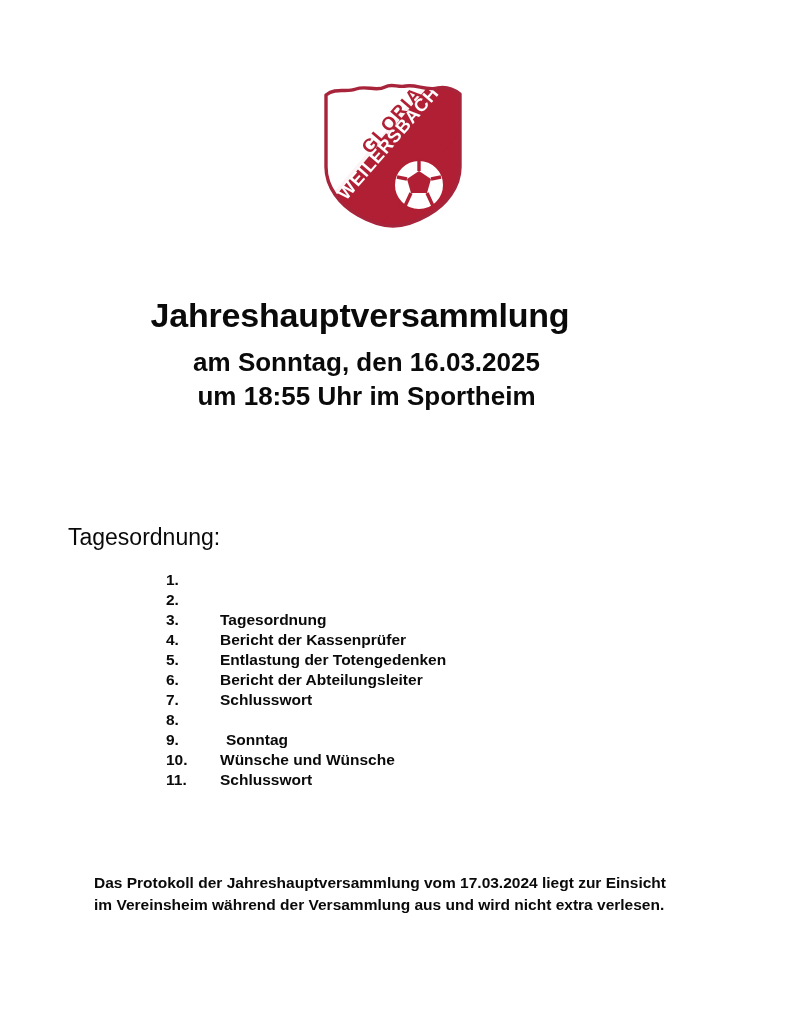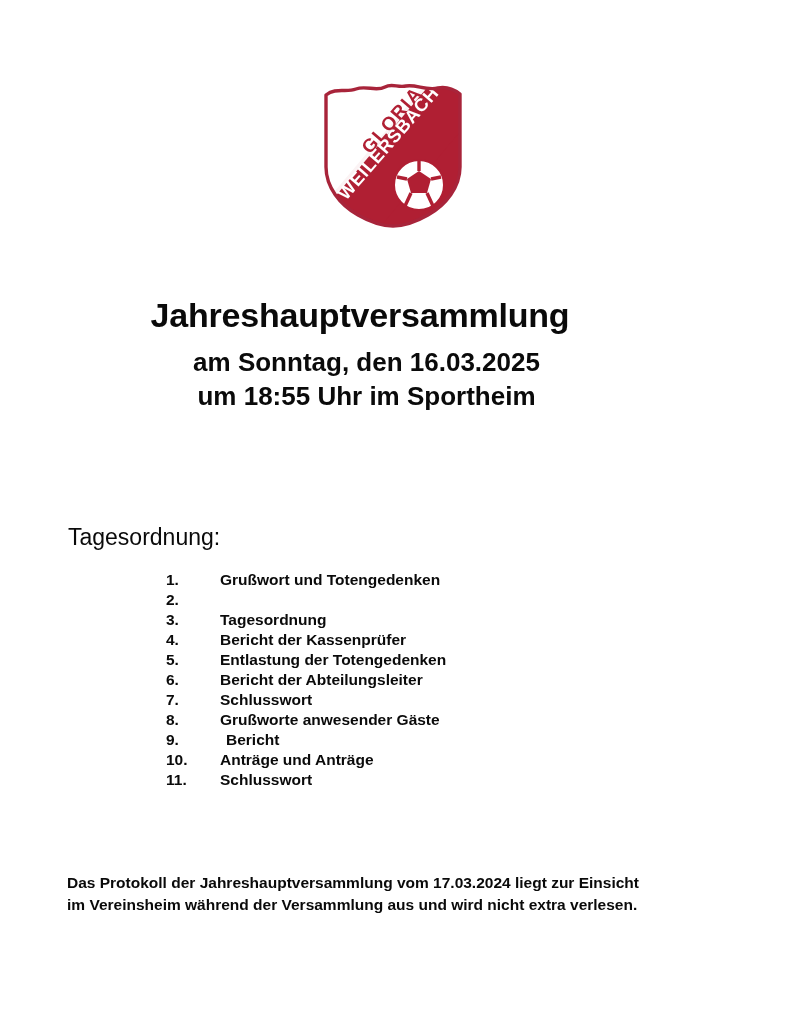--- a/index.html
+++ b/index.html
@@ -102,21 +102,21 @@
   
   .footnote {
     position: absolute;
     left: 67px;
     top: 872px;
     width: 660px;
     font-size: 15.5px;
     font-weight: bold;
     line-height: 22px;
   }
-  .footnote-line { display: block; }
+  .footnote-line { display: block; margin-left: 27px; }
 </style>
 </head>
 <body>
 
 <div class="page">
 
   <div class="logo-wrap">
     <svg class="logo-svg" viewBox="0 0 150 145" xmlns="http://www.w3.org/2000/svg">
       <defs>
         <clipPath id="shieldClip">
@@ -198,21 +198,20 @@
   <div class="subtitle-block">
     <span class="subtitle-line">am Sonntag, den 16.03.2025</span>
     <span class="subtitle-line">um 18:55 Uhr im Sportheim</span>
   </div>
 
   <div class="agenda-heading">Tagesordnung:</div>
 
   <div class="agenda-list">
     <div class="agenda-row">
       <span class="agenda-num">1.</span>
-      <span class="agenda-label">Grußwort und Totengedenken</span>
     </div>
     <div class="agenda-row">
       <span class="agenda-num">2.</span>
     </div>
     <div class="agenda-row">
       <span class="agenda-num">3.</span>
       <span class="agenda-label">Tagesordnung</span>
     </div>
     <div class="agenda-row">
       <span class="agenda-num">4.</span>
@@ -225,29 +224,28 @@
     <div class="agenda-row">
       <span class="agenda-num">6.</span>
       <span class="agenda-label">Bericht der Abteilungsleiter</span>
     </div>
     <div class="agenda-row">
       <span class="agenda-num">7.</span>
       <span class="agenda-label">Schlusswort</span>
     </div>
     <div class="agenda-row">
       <span class="agenda-num">8.</span>
-      <span class="agenda-label">Grußworte anwesender Gäste</span>
     </div>
     <div class="agenda-row extra-indent">
       <span class="agenda-num">9.</span>
-      <span class="agenda-label">Bericht</span>
+      <span class="agenda-label">Sonntag</span>
     </div>
     <div class="agenda-row">
       <span class="agenda-num">10.</span>
-      <span class="agenda-label">Anträge und Anträge</span>
+      <span class="agenda-label">Wünsche und Wünsche</span>
     </div>
     <div class="agenda-row">
       <span class="agenda-num">11.</span>
       <span class="agenda-label">Schlusswort</span>
     </div>
   </div>
 
   <div class="footnote">
     <span class="footnote-line">Das Protokoll der Jahreshauptversammlung vom 17.03.2024 liegt zur Einsicht</span>
     <span class="footnote-line">im Vereinsheim während der Versammlung aus und wird nicht extra verlesen.</span>

